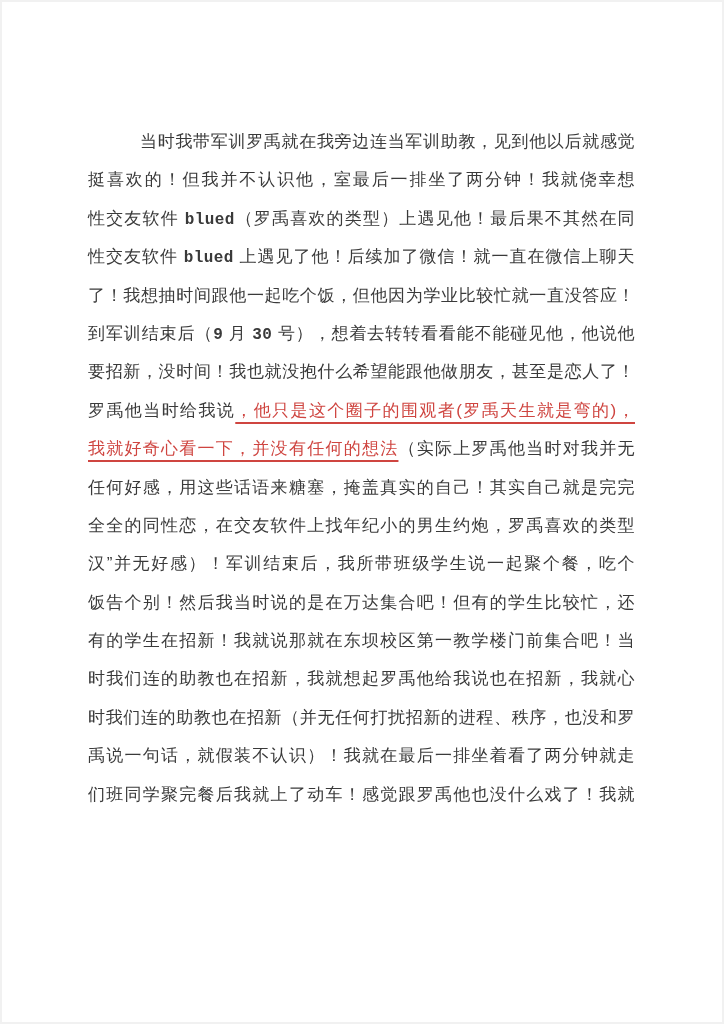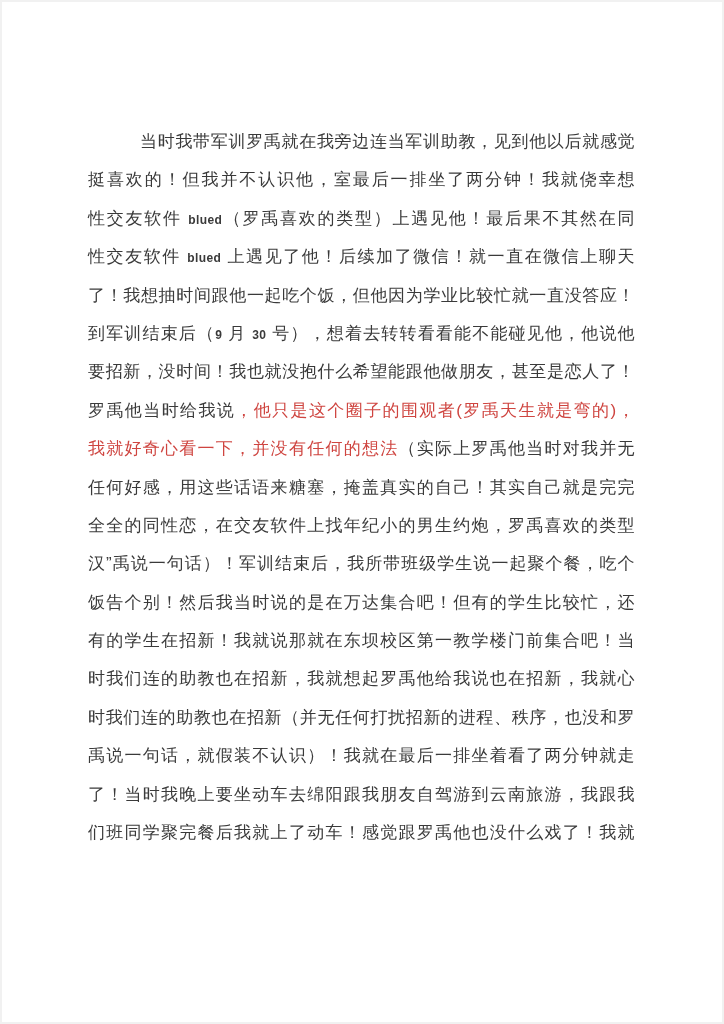--- a/index.html
+++ b/index.html
@@ -37,26 +37,27 @@
     white-space: nowrap;
     overflow: visible;
   }
   .line.indent {
     padding-left: 52px;
   }
   .seg-cn {
     
   }
   .seg-latin {
-    font-family: Liberation Sans, sans-serif;
+    font-family: Liberation Mono, monospace;
     font-weight: 600;
-    font-size: 12px;
+    font-size: 16px;
   }
   .seg-red {
     color: var(--red, #cf4540);
+    text-decoration: underline;
     text-decoration-color: var(--red, #cf4540);
     text-decoration-thickness: 1.6px;
     text-underline-offset: 6px;
   }
 </style>
 </head>
 <body>
 
 <div class="page">
   <div class="doc-text">
@@ -64,22 +65,21 @@
       <div class="line"><span class="seg-cn">挺喜欢的！但我并不认识他，室最后一排坐了两分钟！我就侥幸想</span></div>
       <div class="line"><span class="seg-cn">性交友软件 </span><span class="seg-latin">blued</span><span class="seg-cn">（罗禹喜欢的类型）上遇见他！最后果不其然在同</span></div>
       <div class="line"><span class="seg-cn">性交友软件 </span><span class="seg-latin">blued</span><span class="seg-cn"> 上遇见了他！后续加了微信！就一直在微信上聊天</span></div>
       <div class="line"><span class="seg-cn">了！我想抽时间跟他一起吃个饭，但他因为学业比较忙就一直没答应！</span></div>
       <div class="line"><span class="seg-cn">到军训结束后（</span><span class="seg-latin">9</span><span class="seg-cn"> 月 </span><span class="seg-latin">30</span><span class="seg-cn"> 号），想着去转转看看能不能碰见他，他说他</span></div>
       <div class="line"><span class="seg-cn">要招新，没时间！我也就没抱什么希望能跟他做朋友，甚至是恋人了！</span></div>
       <div class="line"><span class="seg-cn">罗禹他当时给我说</span><span class="seg-red">，他只是这个圈子的围观者(罗禹天生就是弯的)，</span></div>
       <div class="line"><span class="seg-red">我就好奇心看一下，并没有任何的想法</span><span class="seg-cn">（实际上罗禹他当时对我并无</span></div>
       <div class="line"><span class="seg-cn">任何好感，用这些话语来糖塞，掩盖真实的自己！其实自己就是完完</span></div>
       <div class="line"><span class="seg-cn">全全的同性恋，在交友软件上找年纪小的男生约炮，罗禹喜欢的类型</span></div>
-      <div class="line"><span class="seg-cn">汉”禹说一句话）！军训结束后，我所带班级学生说一起聚个餐，吃个</span></div>
+      <div class="line"><span class="seg-cn">汉”并无好感）！军训结束后，我所带班级学生说一起聚个餐，吃个</span></div>
       <div class="line"><span class="seg-cn">饭告个别！然后我当时说的是在万达集合吧！但有的学生比较忙，还</span></div>
       <div class="line"><span class="seg-cn">有的学生在招新！我就说那就在东坝校区第一教学楼门前集合吧！当</span></div>
       <div class="line"><span class="seg-cn">时我们连的助教也在招新，我就想起罗禹他给我说也在招新，我就心</span></div>
       <div class="line"><span class="seg-cn">时我们连的助教也在招新（并无任何打扰招新的进程、秩序，也没和罗</span></div>
       <div class="line"><span class="seg-cn">禹说一句话，就假装不认识）！我就在最后一排坐着看了两分钟就走</span></div>
-      <div class="line"><span class="seg-cn">了！当时我晚上要坐动车去绵阳跟我朋友自驾游到云南旅游，我跟我</span></div>
       <div class="line"><span class="seg-cn">们班同学聚完餐后我就上了动车！感觉跟罗禹他也没什么戏了！我就</span></div>
     </div>
 </div>
 
 </body></html>

